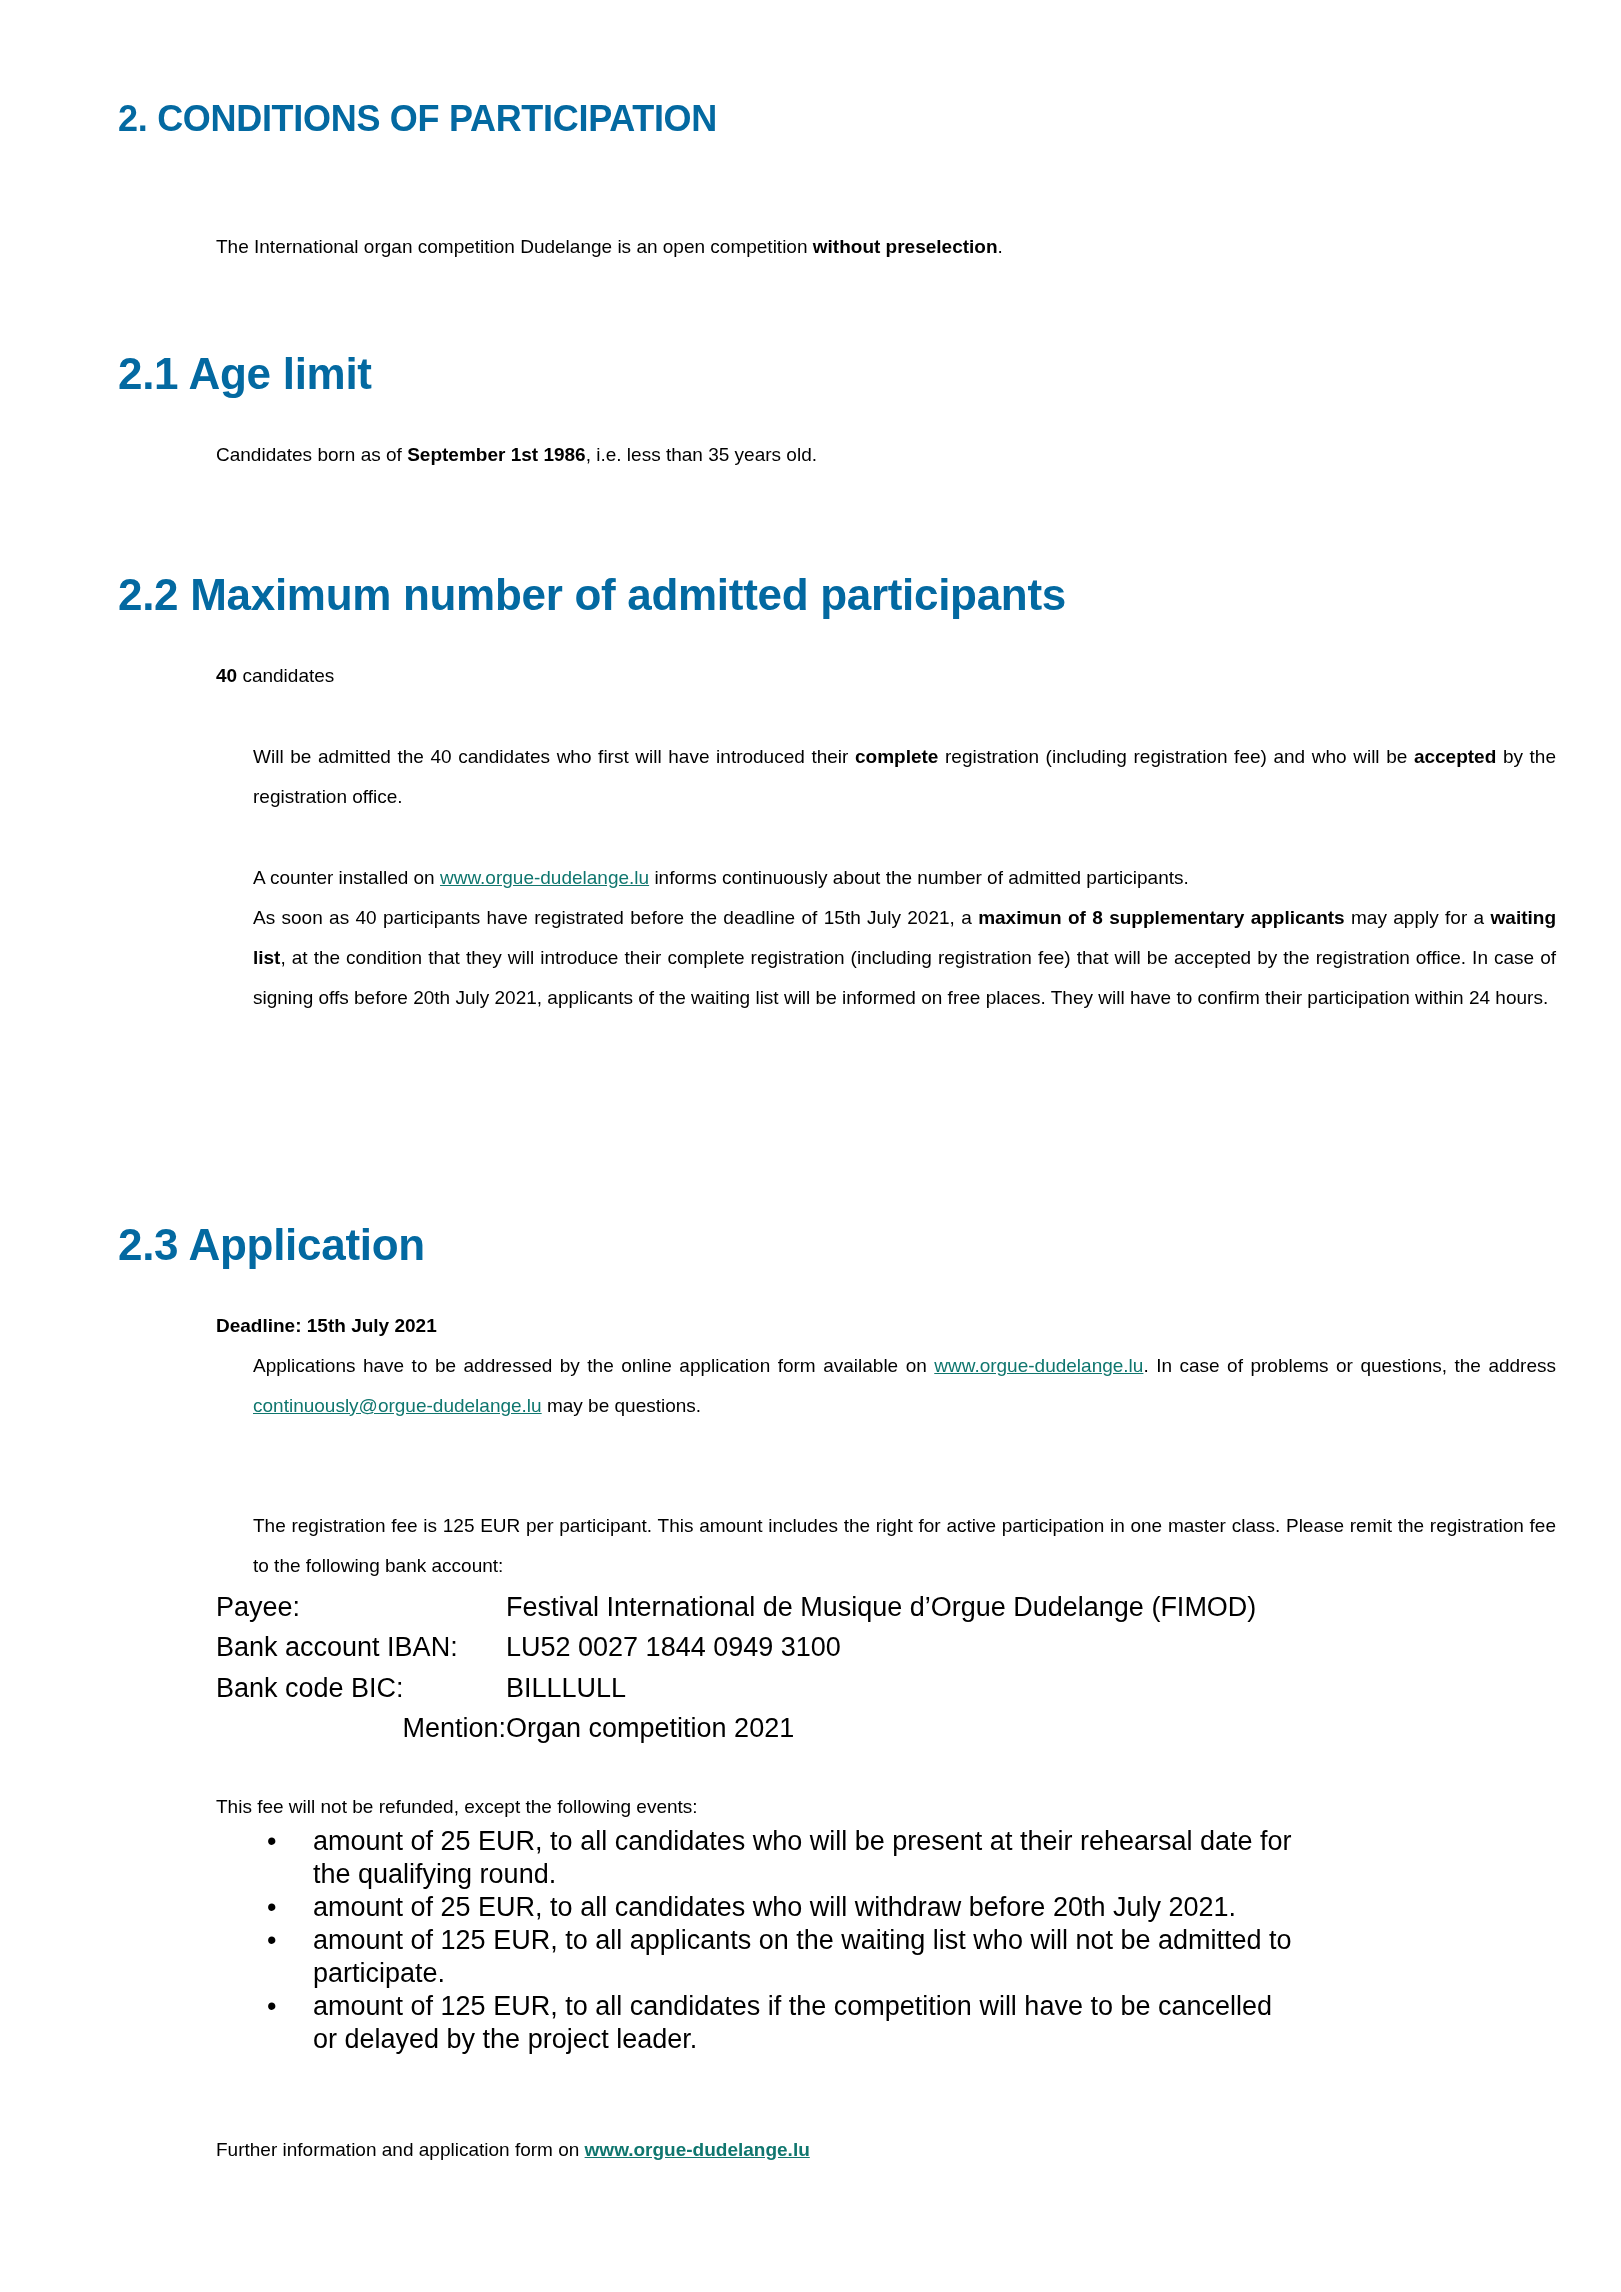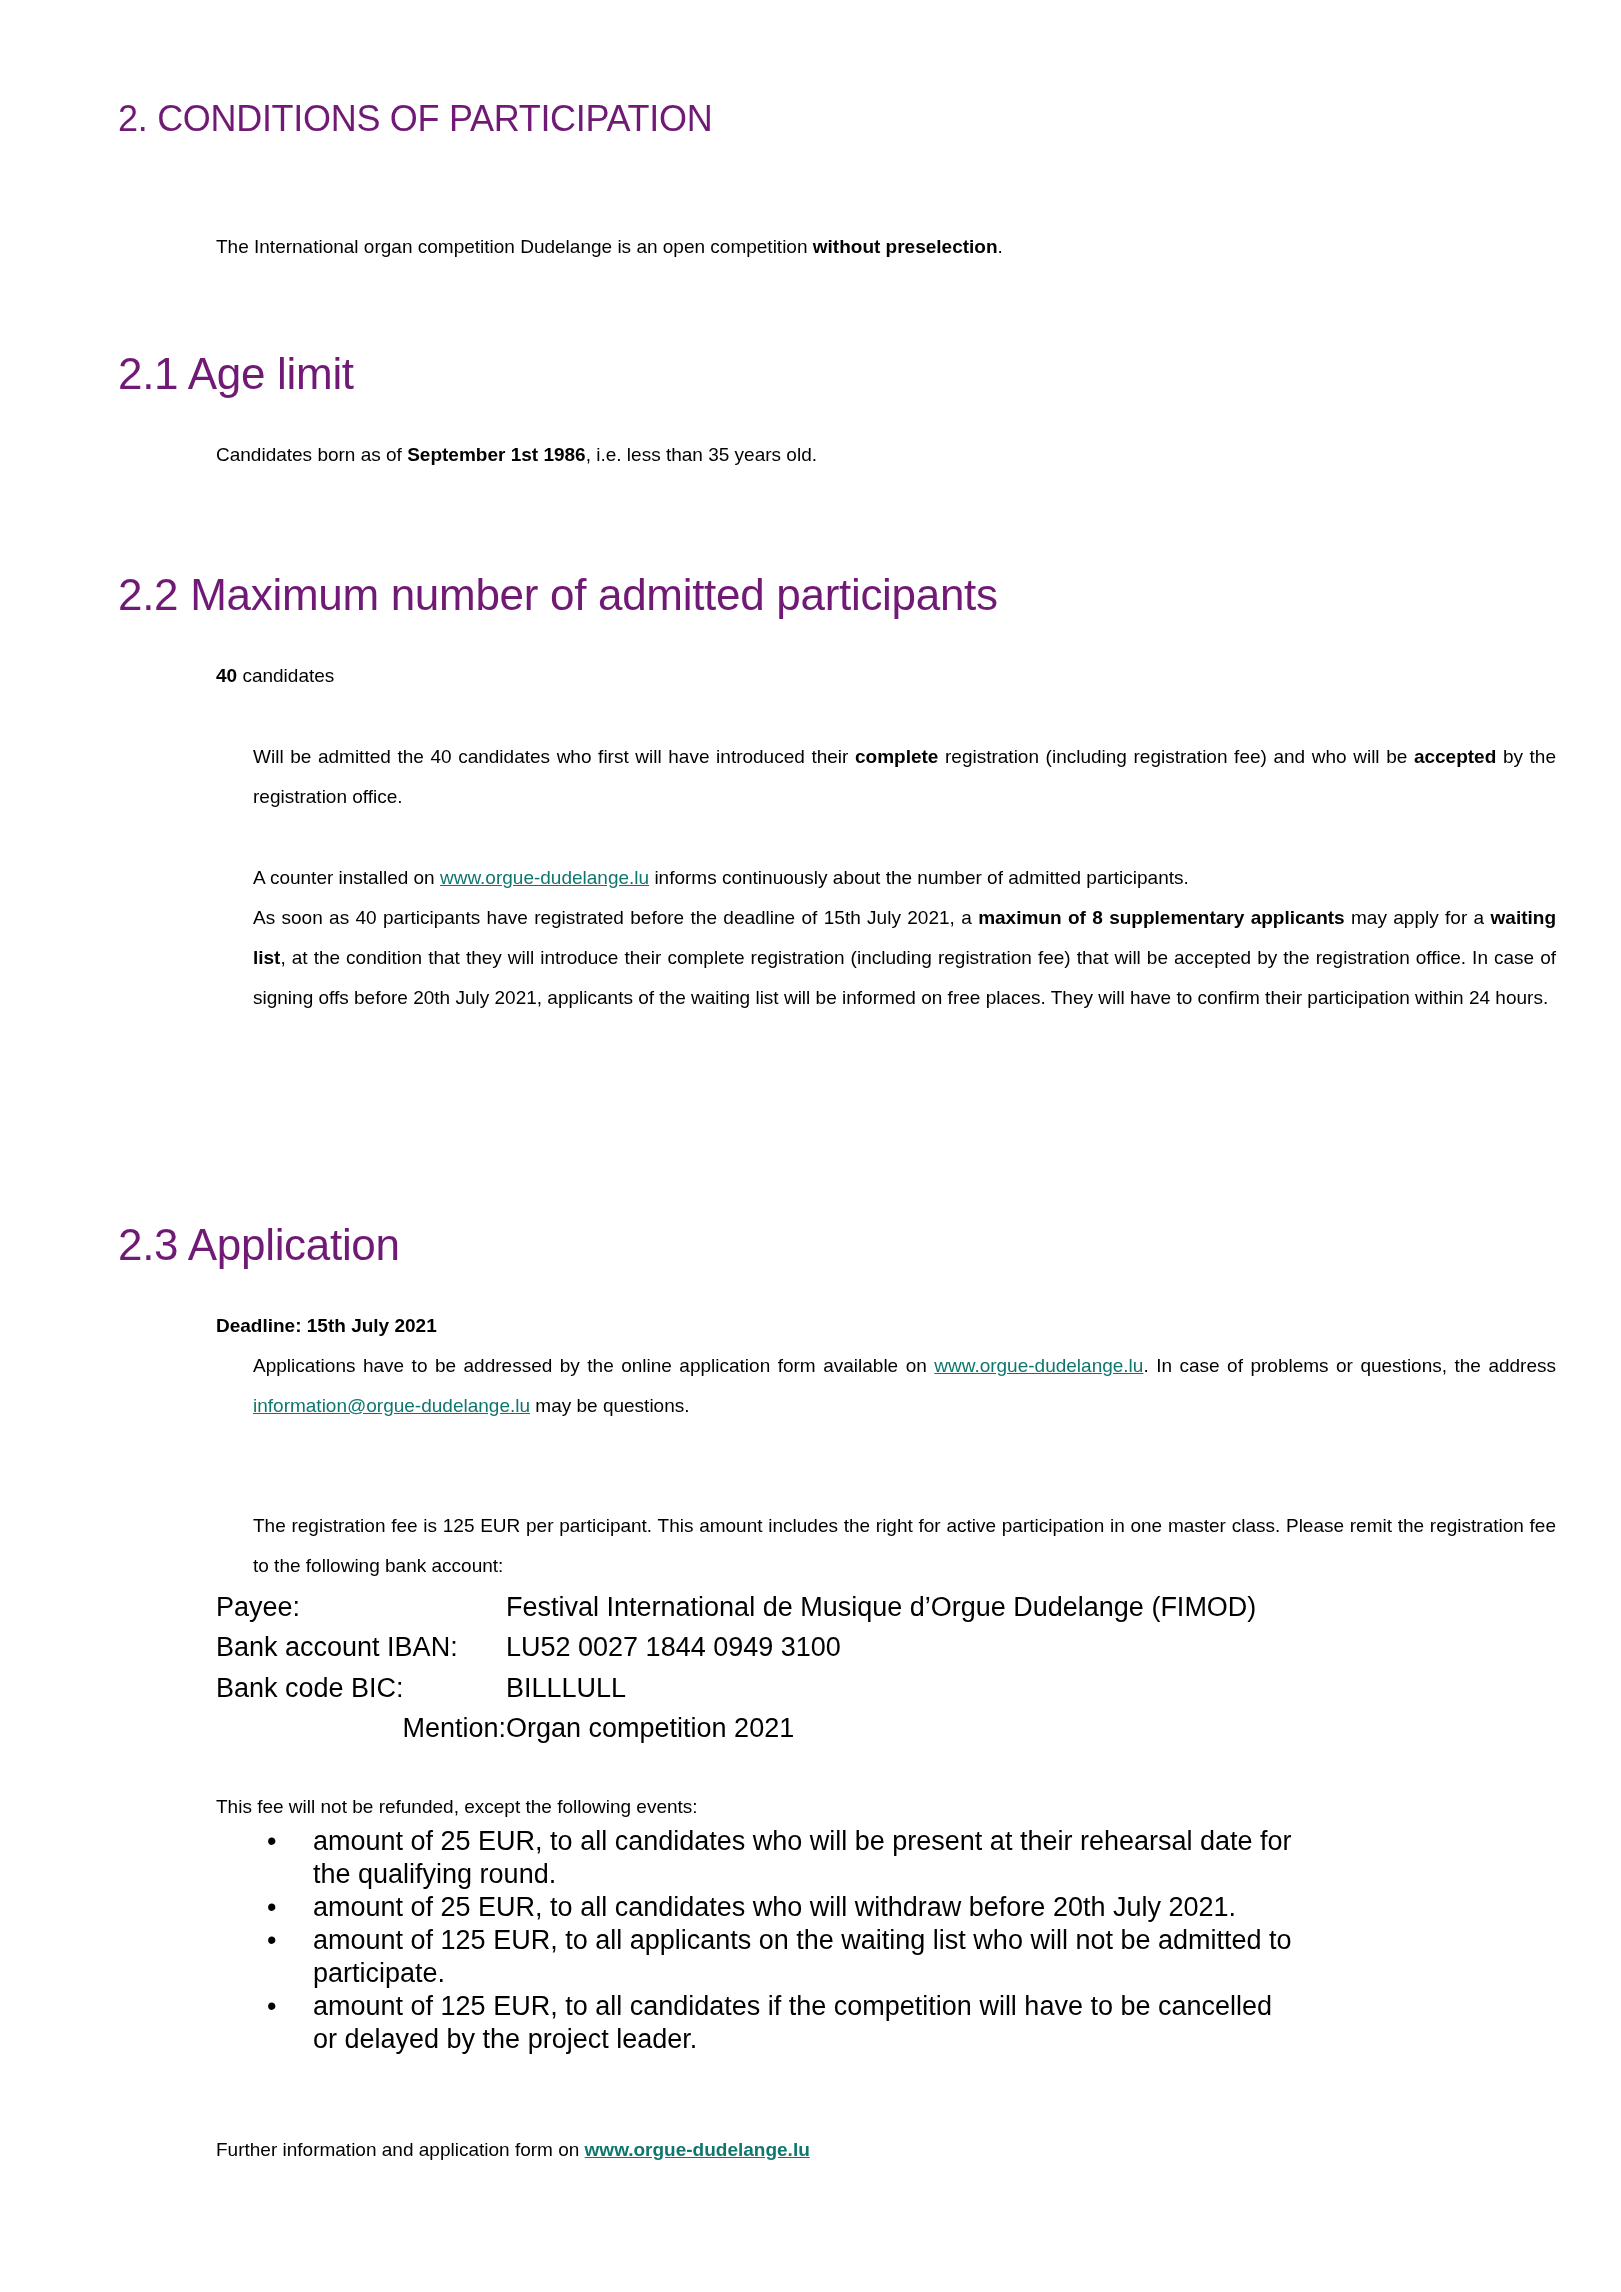--- a/index.html
+++ b/index.html
@@ -1,19 +1,19 @@
 <!DOCTYPE html>
 <html><head>
 <meta charset="utf-8">
 <style>
   html, body { margin: 0; padding: 0; background: #ffffff; }
   body { width: 1621px; height: 2293px; position: relative; overflow: hidden;
          font-family: "Liberation Sans", sans-serif; color: #000; }
   .abs { position: absolute; }
-  .h { color: #701a75; font-weight: normal; font-family: "Liberation Sans", sans-serif; }
+  .h { color: #0369a1; font-weight: bold; font-family: "Liberation Sans", sans-serif; }
   .h1 { left: 118px; top: 98px; font-size: 36px; letter-spacing: -0.3px; }
   .h2 { left: 118px; font-size: 44px; letter-spacing: -0.3px; }
   .p { left: 216px; width: 1303px; font-size: 19px; line-height: 40px; }
   .j { text-align: justify; margin-left: 37px; }
   b { font-weight: bold; }
   a, .link { color: #0f766e; text-decoration: underline; }
   .row { position: absolute; left: 216px; font-size: 27px; line-height: 40px; }
   .row .lbl { display: inline-block; width: 290px; }
   ul.refunds { position: absolute; left: 216px; top: 1825px; width: 1303px; margin: 0; padding: 0; list-style: none;
                font-size: 27px; line-height: 33px; }
@@ -51,21 +51,21 @@
   <span>As soon as 40 participants have registrated before the deadline of 15th July 2021, a </span><b>maximun of 8 supplementary applicants</b><span> may apply for a </span><b>waiting list</b><span>, at the condition that they will introduce their complete registration (including registration fee) that will be accepted by the registration office. In case of signing offs before 20th July 2021, applicants of the waiting list will be informed on free places. They will have to confirm their participation within 24 hours.</span>
 </div>
 
 <div class="abs h h2" style="top:1220px;">2.3 Application</div>
 
 <div class="abs p" style="top:1306px;">
   <b>Deadline: 15th July 2021</b>
 </div>
 
 <div class="abs p j" style="top:1346px;">
-  <span>Applications have to be addressed by the online application form available on </span><a class="link">www.orgue-dudelange.lu</a><span>. In case of problems or questions, the address </span><a class="link">information@orgue-dudelange.lu</a><span> may be questions.</span>
+  <span>Applications have to be addressed by the online application form available on </span><a class="link">www.orgue-dudelange.lu</a><span>. In case of problems or questions, the address </span><a class="link">continuously@orgue-dudelange.lu</a><span> may be questions.</span>
 </div>
 
 <div class="abs p j" style="top:1506px;">The registration fee is 125 EUR per participant. This amount includes the right for active participation in one master class. Please remit the registration fee to the following bank account:</div>
 
 <div class="row" style="top:1587px;">
   <span class="lbl">Payee:</span><span>Festival International de Musique d’Orgue Dudelange (FIMOD)</span>
 </div>
 <div class="row" style="top:1627px;">
   <span class="lbl">Bank account IBAN:</span><span>LU52 0027 1844 0949 3100</span>
 </div>

